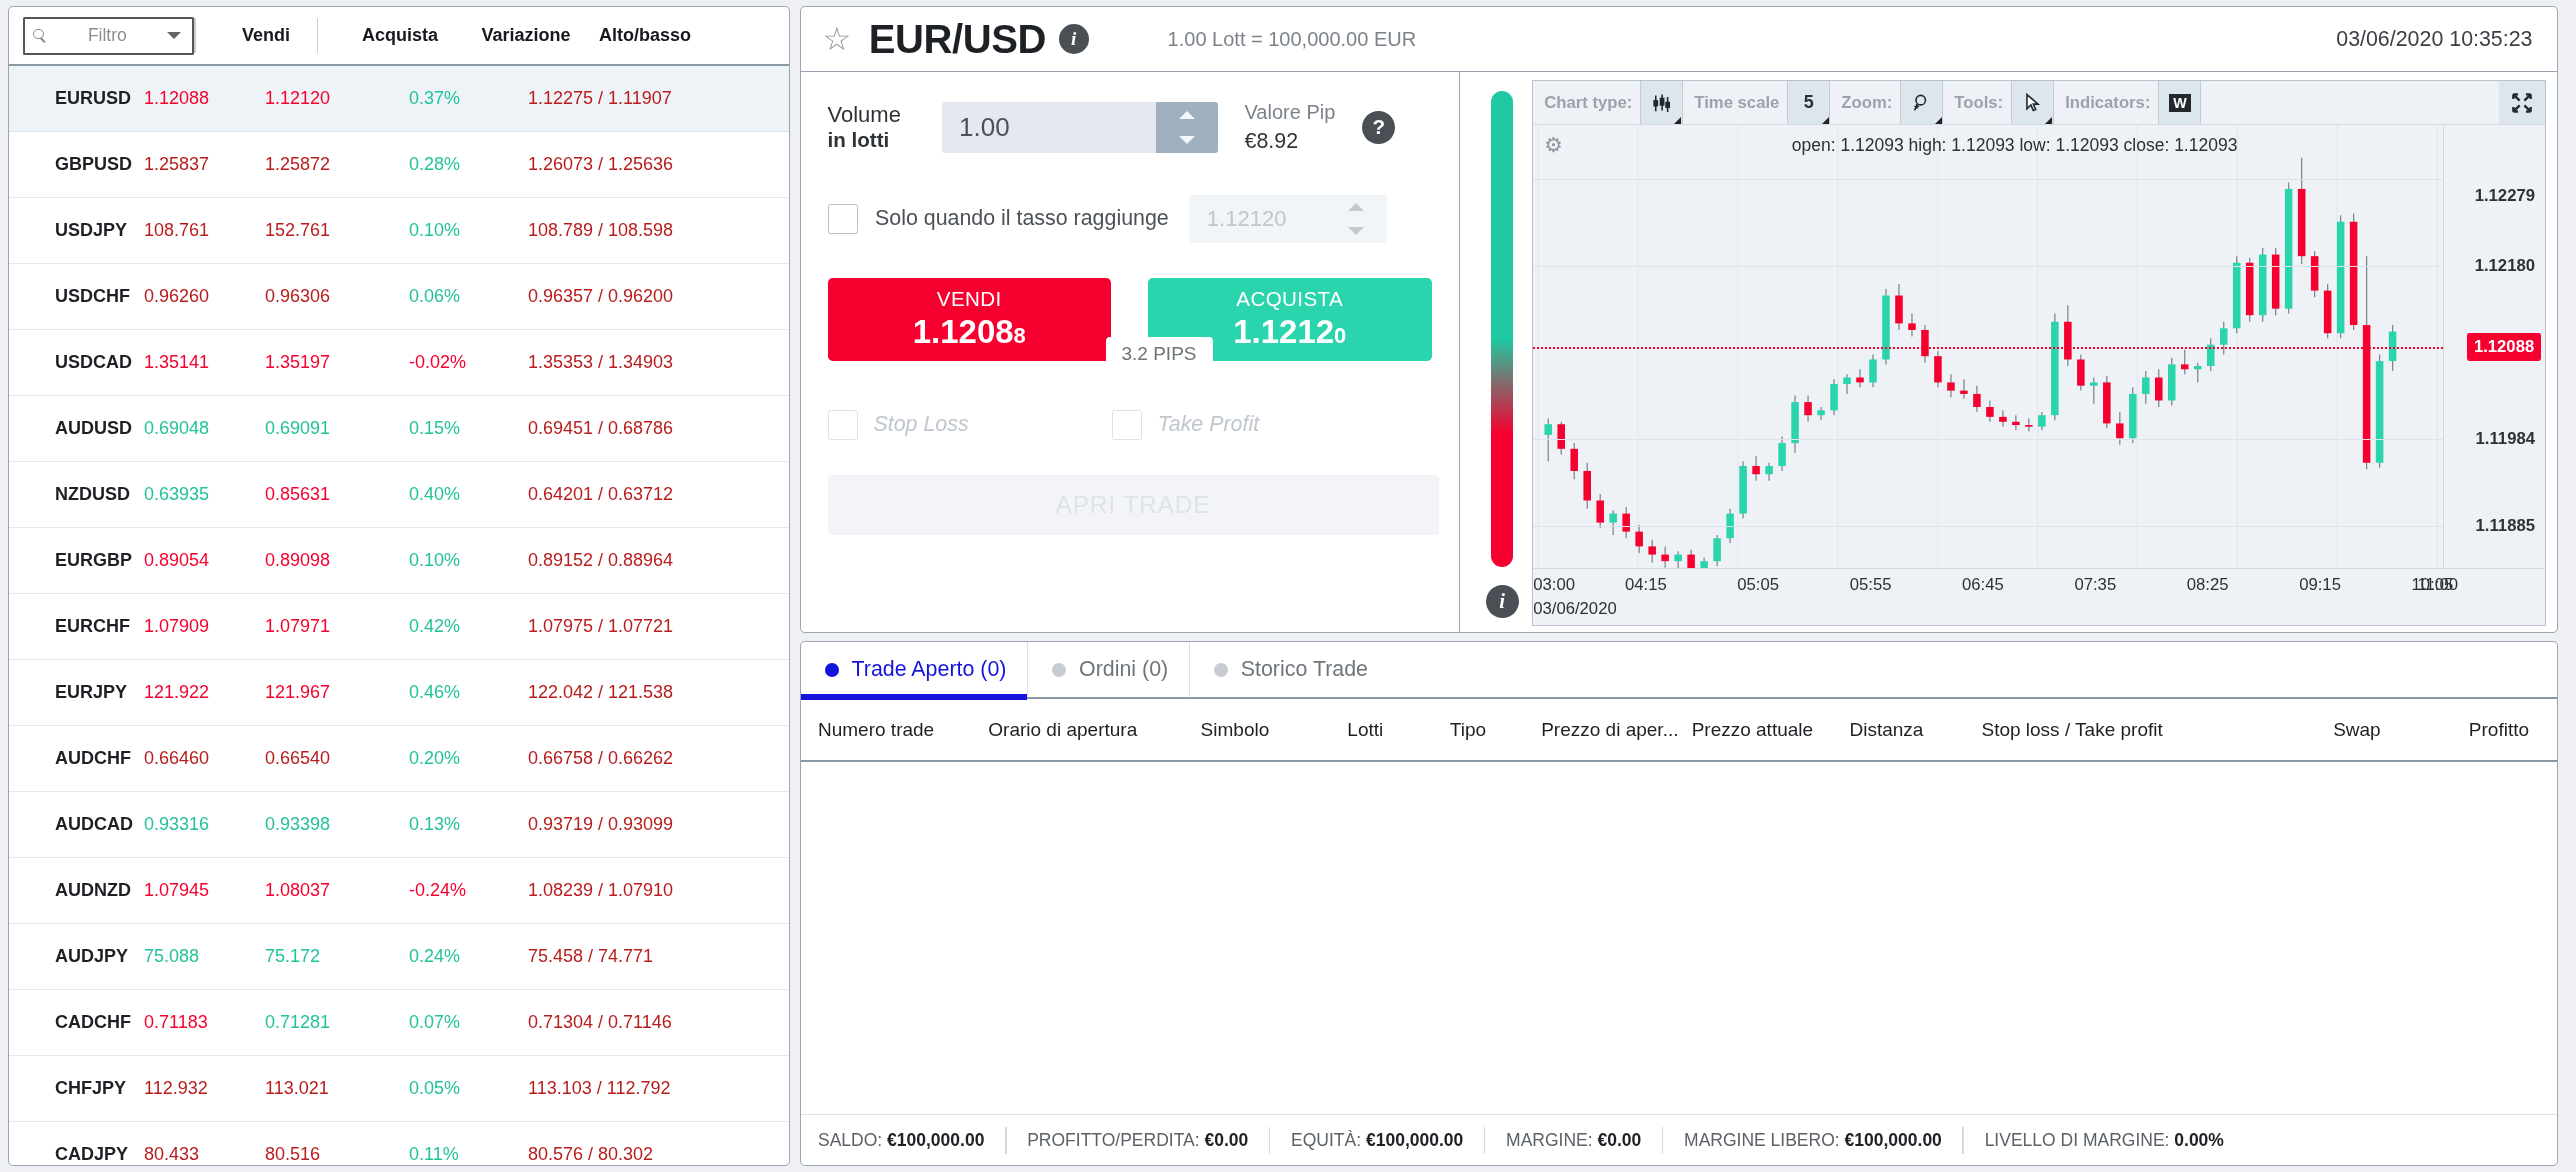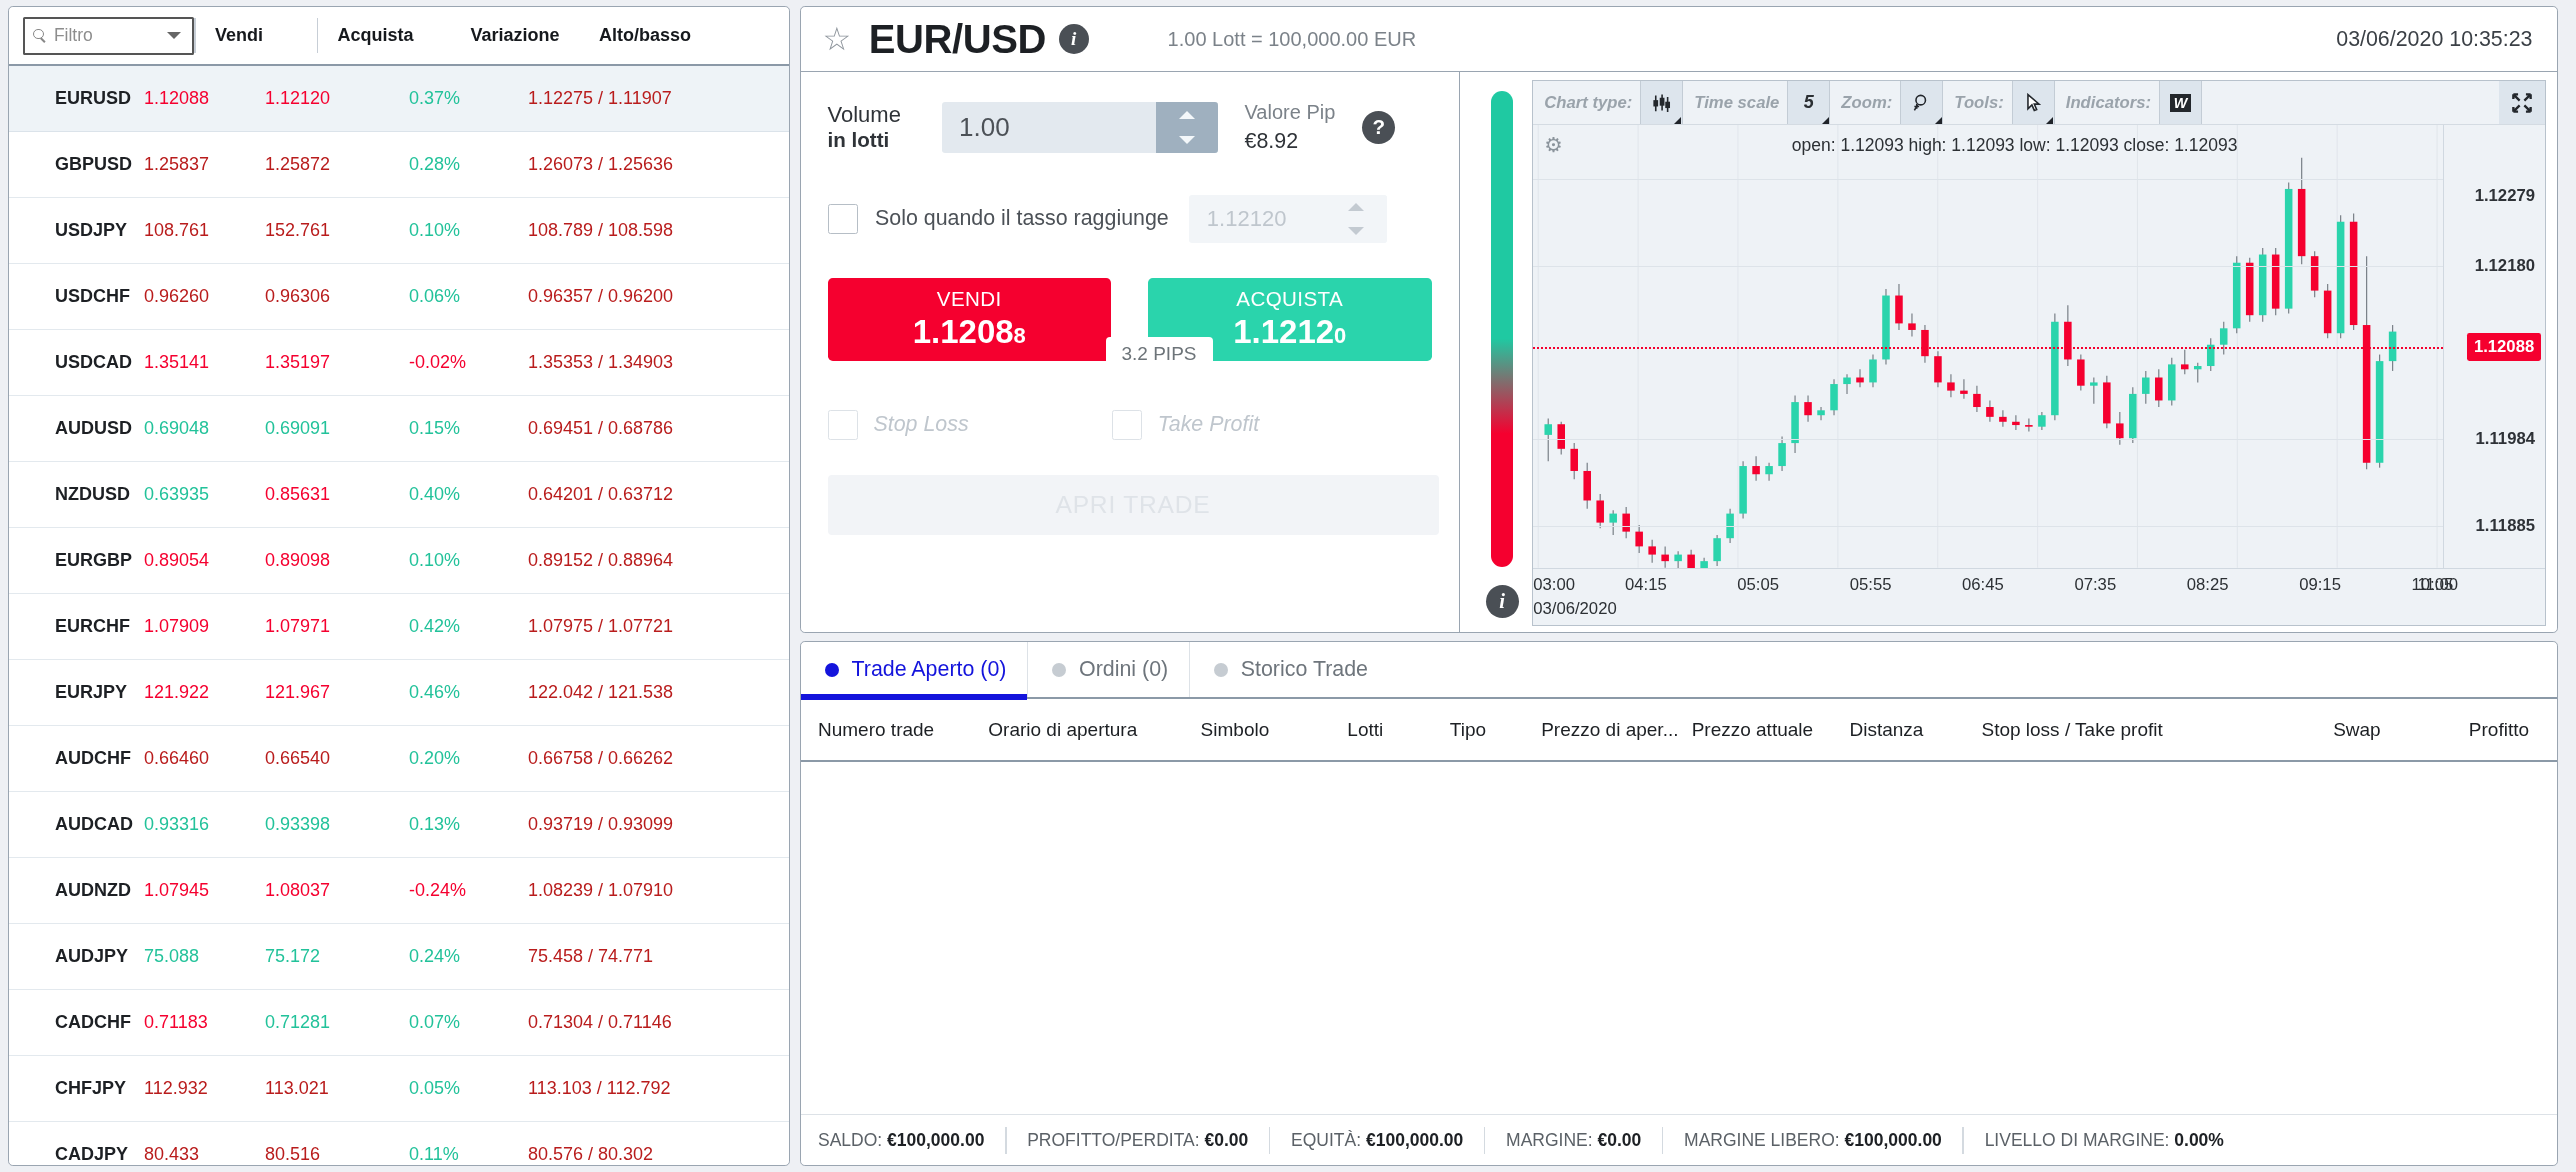--- a/index.html
+++ b/index.html
@@ -10,21 +10,21 @@
     overflow: hidden;
   }
   .app { width: 2576px; height: 1173px; display: flex; padding: 6.3px 8px 6.3px 8px; gap: 9.5px; }
 
   
   .watchlist {
     width: 782px; height: 1160px; background: #fff;
     border: 1.6px solid #9aa5b1; border-radius: 4.8px;
     display: flex; flex-direction: column; overflow: hidden;
   }
-  .wl-header { height: 59px; display: flex; align-items: center; border-bottom: 2.4px solid #8b99a7; flex: 0 0 59px; }
+  .wl-header { height: 59px; display: flex; align-items: center; border-bottom: 2.4px solid #8b99a7; flex: 0 0 59px; text-align: center; }
   .filter-box {
     margin-left: 14.3px; width: 171px; height: 38px;
     border: 2.4px solid #555; background: #fff; border-radius: 1.6px;
     display: flex; align-items: center; padding: 0 8px; gap: 6.3px;
   }
   .filter-box .magnifier { width: 14.3px; height: 14.3px; position: relative; flex: 0 0 14.3px; }
   .filter-box .magnifier::before {
     content: ""; position: absolute; width: 8.7px; height: 8.7px; border: 1.6px solid #888;
     border-radius: 50%; left: 0; top: 0;
   }
@@ -146,21 +146,21 @@
   .gauge {
     width: 22px; height: 476px; border-radius: 11px;
     background: linear-gradient(to bottom, #1fc9a2 0%, #1fc9a2 52%, #f5002f 72%, #f5002f 100%);
   }
   .gauge-info {
     margin-top: 17.5px; width: 33px; height: 33px; border-radius: 50%; background: #4a4f55;
     color: #fff; font-size: 20.6px; font-style: italic; font-weight: bold;
     display: flex; align-items: center; justify-content: center; font-family: "Liberation Serif", serif;
   }
   .chart-box { flex: 1; border: 0.8px solid #b8c2cc; background: #eef2f6; display: flex; flex-direction: column; }
-  .chart-toolbar { height: 44px; display: flex; align-items: stretch; border-bottom: 0.8px solid #d4dbe2; background: #eef2f6; font-style: italic; }
+  .chart-toolbar { height: 44px; display: flex; align-items: stretch; border-bottom: 0.8px solid #d4dbe2; background: #eef2f6; }
   .tb-label { display: flex; align-items: center; padding: 0 8px 0 11px; font-size: 16.7px; color: #9aa3ab; font-weight: bold; }
   .tb-btn {
     width: 43px; background: #dde5ed; border-left: 0.8px solid #c3ccd5; border-right: 0.8px solid #c3ccd5;
     display: flex; align-items: center; justify-content: center; position: relative; color: #2b2f33;
   }
   .tb-btn::after {
     content: ""; position: absolute; right: 0.8px; bottom: 0.8px;
     border-left: 7.1px solid transparent; border-bottom: 7.1px solid #20242a;
   }
   .tb-btn.nocaret::after { display: none; }

